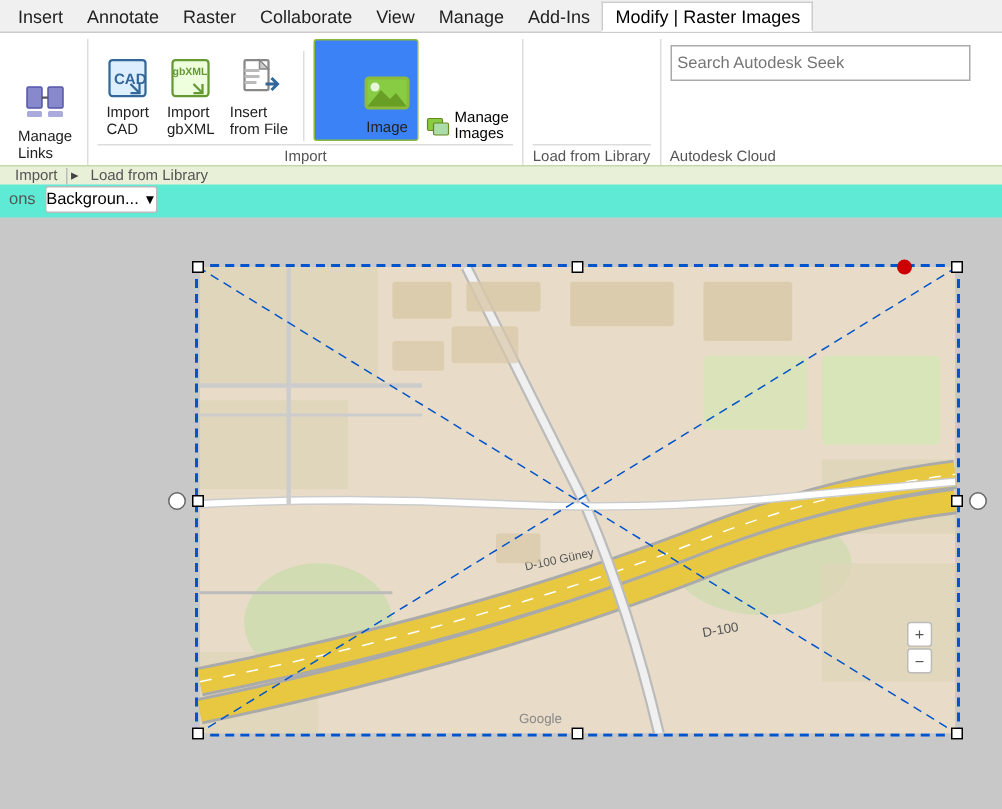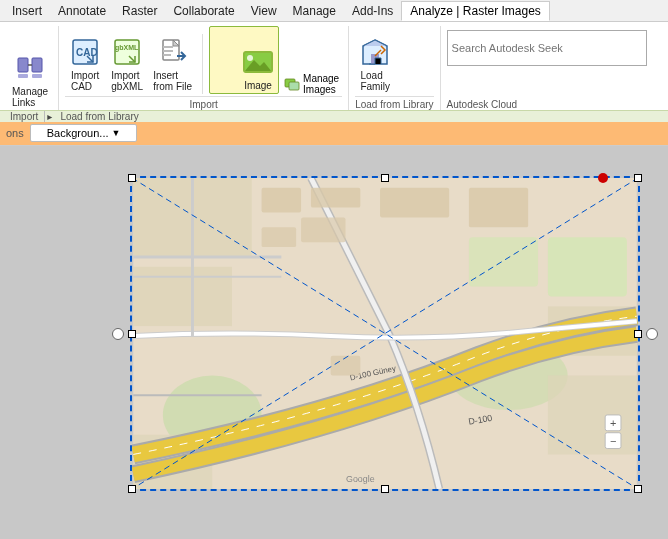--- a/index.html
+++ b/index.html
@@ -59,21 +59,21 @@
       justify-content: flex-end;
       cursor: pointer;
       padding: 2px 4px;
       border-radius: 2px;
       min-width: 38px;
       font-size: 10px;
       color: #222;
       text-align: left;
       height: 68px;
     }
-    .ribbon-btn.active { background: #fef9c3; border: 1px solid #8cba3c; padding-left: 32px; }
+    .ribbon-btn.active { background: #3b82f6; border: 1px solid #8cba3c; padding-left: 32px; }
     .ribbon-btn .btn-icon {
       width: 32px;
       height: 32px;
       margin-bottom: 2px;
       display: flex;
       align-items: center;
       justify-content: center;
     }
     .ribbon-group-label {
       font-size: 10px;
@@ -91,34 +91,34 @@
       border-top: 1px solid #c8d8a8;
       align-items: center;
       padding: 0 4px;
       font-size: 10px;
       color: #444;
     }
 
     
     .sub-toolbar {
       display: flex;
-      background: #fdba74;
+      background: #5eead4;
       border-bottom: 1px solid #ccc;
       height: 26px;
       align-items: center;
       padding: 0 6px;
       gap: 6px;
     }
     .sub-select {
       display: flex;
       align-items: center;
       background: #fff;
       border: 1px solid #bbb;
       border-radius: 2px;
-      padding: 1px 16px;
+      padding: 1px 0;
       cursor: pointer;
       font-size: 11px;
       height: 18px;
     }
 
     
     .canvas-area {
       background: #c8c8c8;
       flex: 1;
       position: relative;
@@ -241,21 +241,21 @@
 <body>
 
 <div class="menu-bar">
   <span class="menu-item">Insert</span>
   <span class="menu-item">Annotate</span>
   <span class="menu-item">Raster</span>
   <span class="menu-item">Collaborate</span>
   <span class="menu-item">View</span>
   <span class="menu-item">Manage</span>
   <span class="menu-item">Add-Ins</span>
-  <span class="menu-item active">Analyze | Raster Images</span>
+  <span class="menu-item active">Modify | Raster Images</span>
 </div>
 
 <div class="ribbon">
   <div class="ribbon-top">
 
     <div class="ribbon-group">
       <div class="group-wrap">
         <div class="group-inner">
           <div class="ribbon-btn">
             <div class="btn-icon">
@@ -338,42 +338,29 @@
             </div>
           </div>
         </div>
         <div class="ribbon-group-label">Import</div>
       </div>
     </div>
 
     <div class="ribbon-group">
       <div class="group-wrap">
         <div class="group-inner">
-          <div class="ribbon-btn">
-            <div class="btn-icon">
-              <svg width="32" height="32" viewBox="0 0 32 32">
-                <path d="M16 4 L28 10 L28 28 L4 28 L4 10 Z" fill="#ddeeff" stroke="#336699" stroke-width="1.5"></path>
-                <path d="M4 10 L16 4 L28 10" fill="#bbccee" stroke="#336699" stroke-width="1"></path>
-                <rect x="12" y="18" width="8" height="10" rx="0" fill="#9999cc"></rect>
-                <path d="M10 28 L16 28 L16 22 L22 22 L22 28" stroke="#336699" stroke-width="1"></path>
-                <path d="M16 20 L22 14" stroke="#cc6600" stroke-width="1.5"></path>
-                <path d="M22 10 L26 14 L22 18" stroke="#cc6600" stroke-width="1.5" fill="none"></path>
-              </svg>
-            </div>
-            <span>Load<br>Family</span>
-          </div>
         </div>
         <div class="ribbon-group-label">Load from Library</div>
       </div>
     </div>
 
     <div class="ribbon-group" style="flex:1; border-right:none;">
       <div style="display:flex; flex-direction:column; padding: 4px 0;">
         <div style="display:flex; align-items:center; margin-bottom:4px;">
-          <input type="text" style="width: 200px; height: 36px; border: 1px solid rgb(170, 170, 170); padding: 4px 4px; font-size: 11px; background: rgb(255, 255, 255);" placeholder="Search Autodesk Seek">
+          <input type="text" style="width: 200px; height: 24px; border: 1px solid rgb(170, 170, 170); padding: 4px 4px; font-size: 11px; background: rgb(255, 255, 255);" placeholder="Search Autodesk Seek">
         </div>
       </div>
       <div style="margin-top:auto; font-size:10px; color:#555;">Autodesk Cloud</div>
     </div>
 
   </div>
 
   <div class="ribbon-bottom">
     <span style="color:#555; padding:0 6px; border-right:1px solid #bbb;">Import</span>
     <span style="padding:0 2px;">▸</span>

